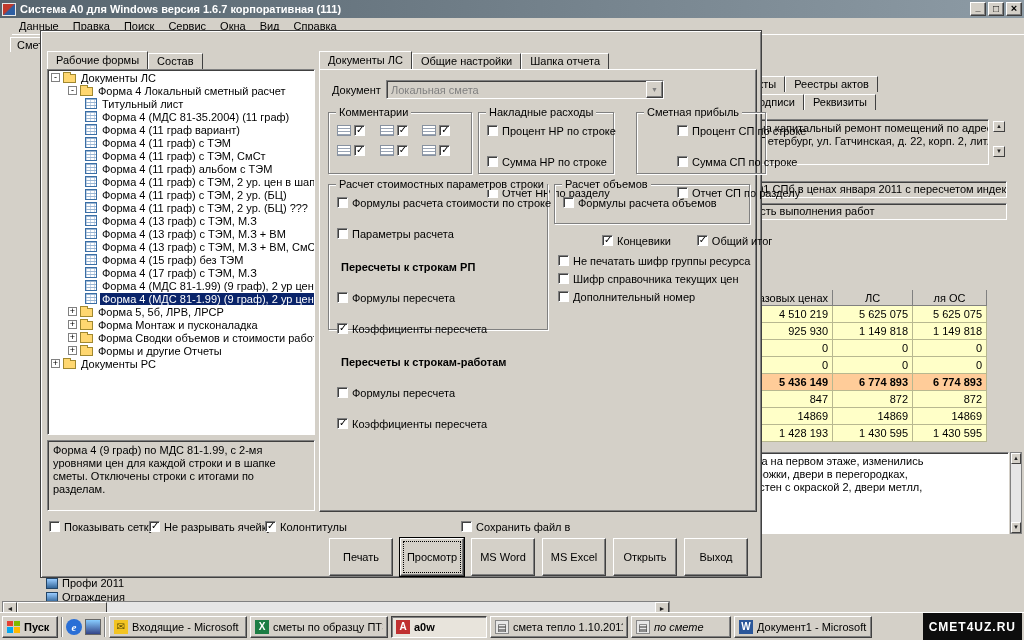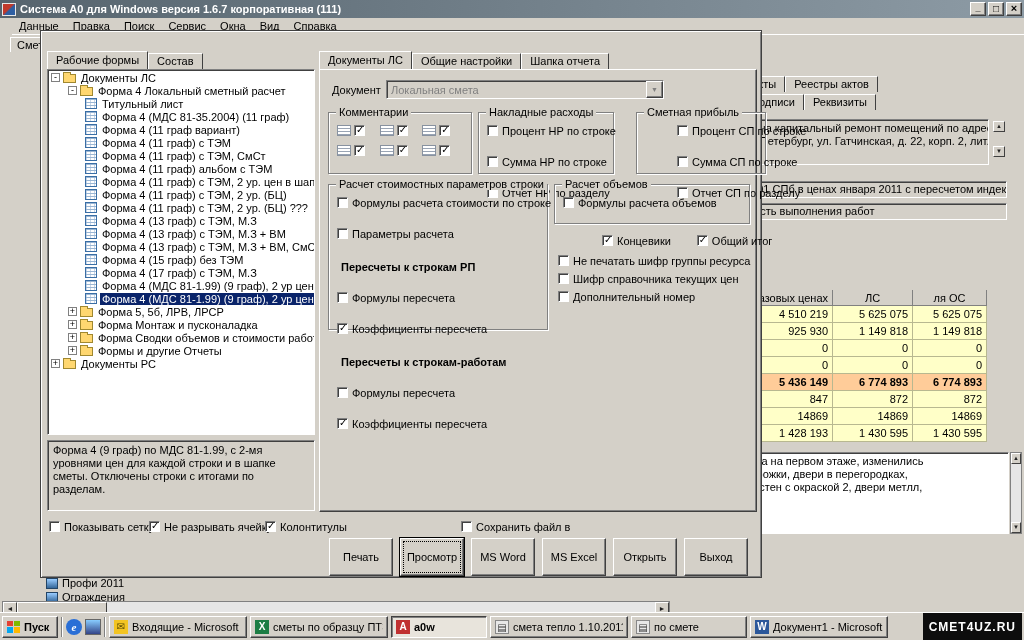--- a/index.html
+++ b/index.html
@@ -572,21 +572,21 @@
           <span class="tlabel">сметы по образцу ПТЭ</span>
         </div>
         <div class="task active" style="width: 96px;">
           <span class="ticon a0"></span>
           <span class="tlabel">a0w</span>
         </div>
         <div class="task" style="width: 138px;">
           <span class="ticon doc"></span>
           <span class="tlabel">смета тепло 1.10.2011</span>
         </div>
-        <div class="task" style="width: 116px;">
+        <div class="task" style="width: 100px; font-style: italic;">
           <span class="ticon doc"></span>
           <span class="tlabel">по смете</span>
         </div>
         <div class="task" style="width: 138px;">
           <span class="ticon word"></span>
           <span class="tlabel">Документ1 - Microsoft ...</span>
         </div>
       </div>
     <div class="watermark">CMET4UZ.RU</div>
   </div>

